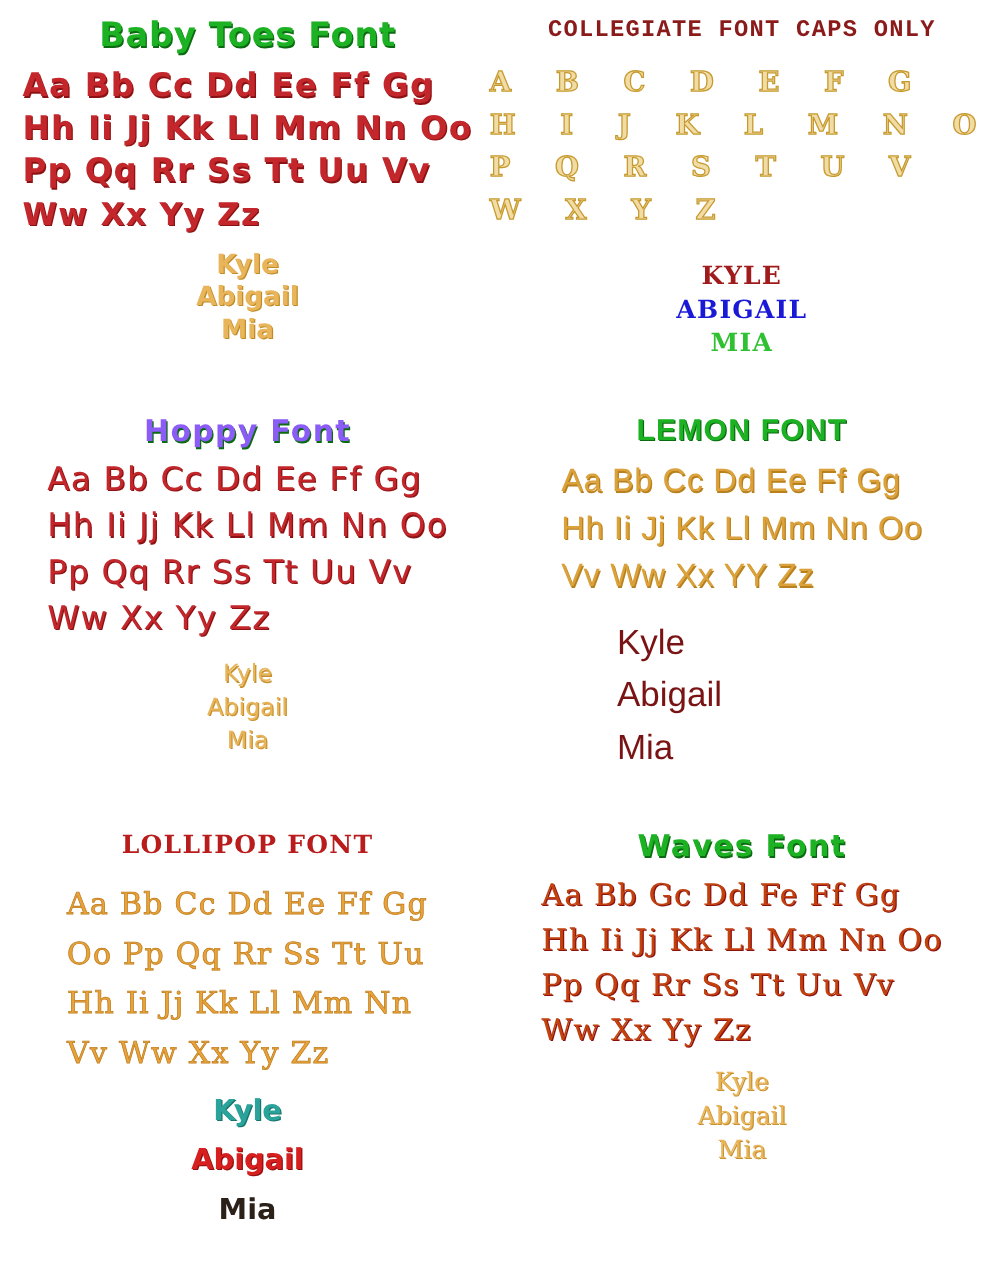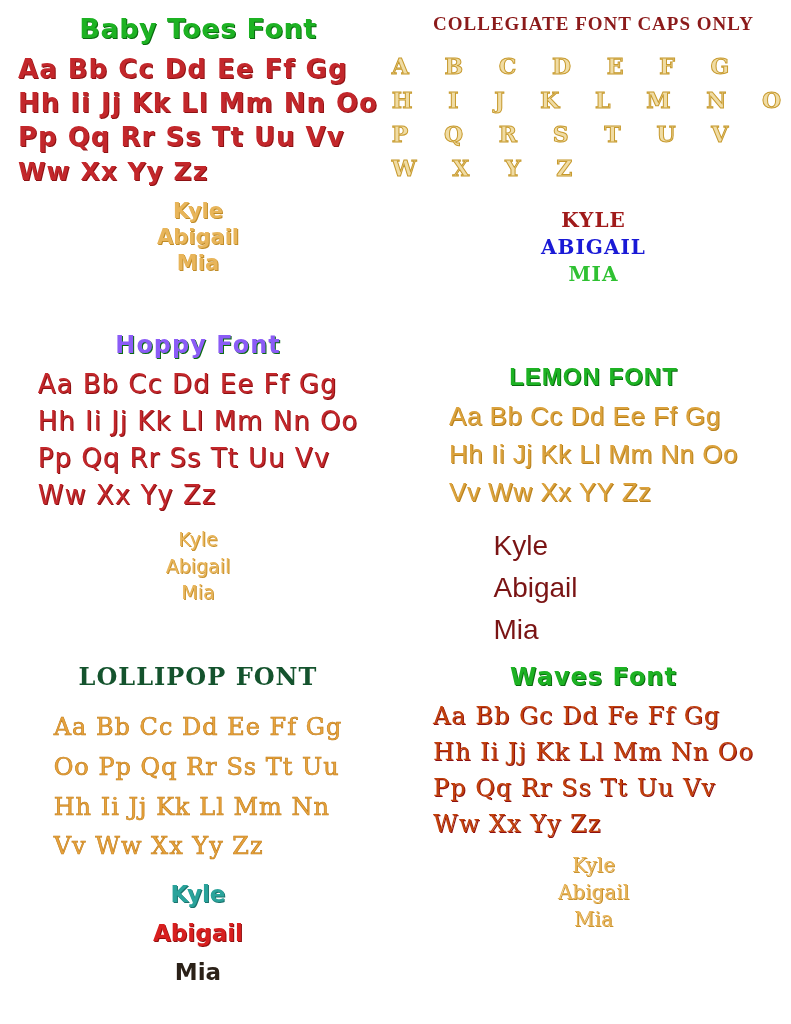--- a/index.html
+++ b/index.html
@@ -78,21 +78,21 @@
     font-size: 21px;
     font-weight: bold;
     color: #e8b55a;
     text-shadow: 1px 1px 0 #c08c28;
     line-height: 1.25;
     margin-top: 10px;
   }
 
   
   .c-collegiate .sample-title {
-    font-family: Liberation Serif, serif;
+    font-family: Liberation Mono, monospace;
     font-size: 19px;
     font-weight: bold;
     color: #8b1a1a;
     letter-spacing: 1px;
   }
   .c-collegiate .alpha-block {
     font-family: "DejaVu Serif", serif;
     font-size: 22px;
     font-weight: bold;
     color: #f0dca4;
@@ -138,21 +138,20 @@
     margin-top: 12px;
   }
 
   
   .c-lemon .sample-title {
     font-family: "Liberation Sans", sans-serif;
     font-size: 24px;
     color: #1db223;
     text-shadow: 1px 1px 0 #0a6b10;
     letter-spacing: 1px;
-    margin-top: 32px;
   }
   .c-lemon .alpha-block {
     font-family: "Liberation Sans", sans-serif;
     font-size: 26px;
     color: #dba23c;
     letter-spacing: 0.5px;
     line-height: 1.45;
     text-shadow: 1px 1px 0 #b8811e;
   }
   .c-lemon .names-block {
@@ -161,23 +160,23 @@
     color: #7a1414;
     line-height: 1.5;
     margin-top: 14px;
     text-align: left;
     width: 200px;
   }
 
   
   .c-lollipop .sample-title {
     font-family: "DejaVu Serif", serif;
-    font-size: 24px;
-    font-weight: bold;
-    color: #14532d;
+    font-size: 20px;
+    font-weight: bold;
+    color: #b91c1c;
     letter-spacing: 1px;
   }
   .c-lollipop .alpha-block {
     font-family: "DejaVu Serif", serif;
     font-size: 24px;
     color: #e8a33d;
     -webkit-text-stroke: 0.6px #c07c18;
     letter-spacing: 1px;
     line-height: 1.65;
     margin-top: 10px;

